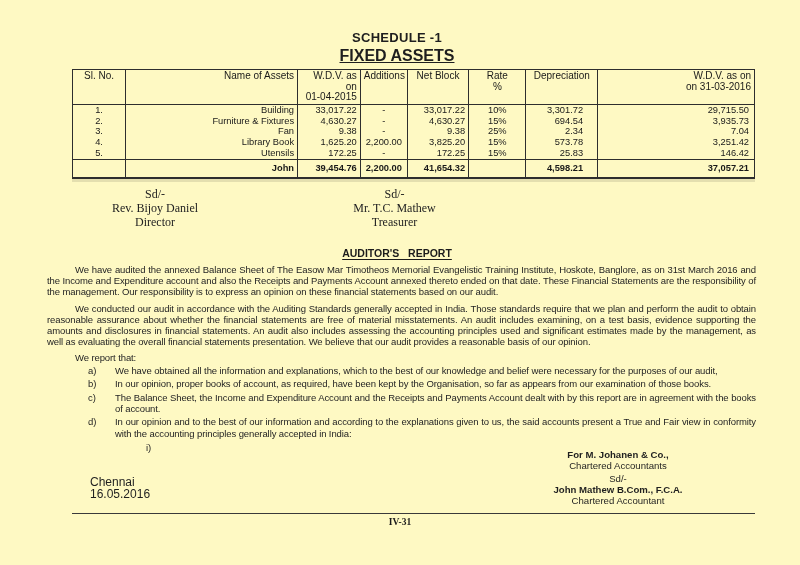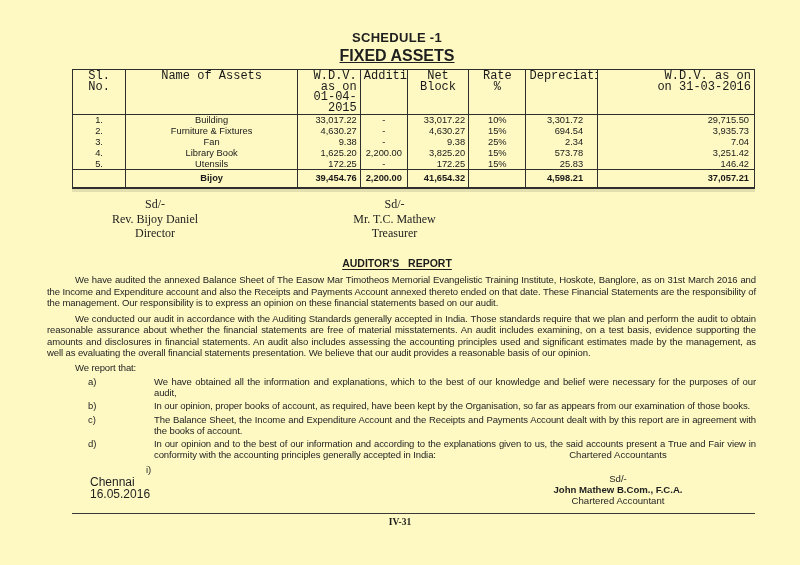--- a/index.html
+++ b/index.html
@@ -15,45 +15,45 @@
   table.assets{
     border-collapse:collapse;table-layout:fixed;margin:7px 0 0 72px;width:683px;
     font-size:9.3px;color:#191919;box-shadow:0 3px 0 rgba(0,0,0,.10);
   }
   .assets th,.assets td{
     border-left:1px solid #2e2e2e;border-right:1px solid #2e2e2e;
     padding:0 3px;font-weight:normal;overflow:hidden;white-space:nowrap;
   }
   .assets thead th{
     border-top:1px solid #2e2e2e;border-bottom:1px solid #2e2e2e;
-    white-space:pre-line;font-size:12px;line-height:10.6px;padding:1px 3px;vertical-align:top;font-family:Liberation Mono, monospace;
+    white-space:pre-line;font-size:10px;line-height:10.6px;padding:1px 3px;vertical-align:top;
   }
   .assets tbody td{height:10.8px;line-height:10.8px;}
   .assets .total-row td{
     border-top:1px solid #2e2e2e;border-bottom:2px solid #2e2e2e;
     font-weight:bold;padding-top:3px;padding-bottom:3px;height:11px;line-height:11px;
   }
-  .al-c{text-align:center;} .al-l{text-align:center;margin-top:37px;} .al-r{text-align:right;}
+  .al-c{text-align:center;} .al-l{text-align:right;margin-top:37px;} .al-r{text-align:right;}
   .pr-d{padding-right:14px !important;} .pr-w{padding-right:5px !important;}
   
   .sig-row{display:flex;margin-top:8px;font-family:"Liberation Serif",serif;font-size:12px;line-height:14.3px;color:#222;}
   .sig-block{text-align:center;}
   .sig-left{margin-left:95px;width:120px;}
   .sig-right{margin-left:112px;width:135px;}
   
   .report-heading{
     margin:17px 0 0 52px;width:690px;text-align:center;font-size:10.5px;font-weight:bold;
     text-decoration:underline;text-underline-offset:2px;line-height:12px;color:#1b1b1b;
   }
   .report-body{margin:0 44px 0 47px;font-size:9.5px;line-height:11.3px;letter-spacing:-.1px;color:#242424;}
   .para{margin-top:5px;text-align:justify;text-indent:28px;}
   .report-intro{margin-top:4px;margin-left:28px;}
   .list-item{display:flex;margin-top:2px;}
   .list-item .marker{flex:0 0 27px;margin-left:41px;}
-  .list-item .text{flex:1;text-align:justify;margin-left:39px;}
+  .list-item .text{flex:1;text-align:justify;}
   .list-item.sub{margin-top:3px;}
   .list-item.sub .marker{flex:0 0 24px;margin-left:99px;}
   
   .firm-block{position:absolute;top:449px;right:82px;width:200px;text-align:center;font-size:9.6px;line-height:11px;color:#1f1f1f;}
   .bold{font-weight:bold;}
   .closing-left{position:absolute;top:476px;left:90px;font-size:12px;line-height:12px;color:#1f1f1f;}
   .auditor-block{position:absolute;top:474px;right:82px;width:200px;text-align:center;font-size:9.6px;line-height:10.8px;color:#1f1f1f;}
   
   .footer-line{position:absolute;top:513px;left:72px;width:683px;height:1px;background:#3a3a3a;}
   .footer-page{position:absolute;top:517px;left:0;width:100%;text-align:center;font-family:"Liberation Serif",serif;font-weight:bold;font-size:9.5px;color:#1b1b1b;}
@@ -140,21 +140,21 @@
         <td class="al-l">Utensils</td>
         <td class="al-r">172.25</td>
         <td class="al-c">-</td>
         <td class="al-r">172.25</td>
         <td class="al-c">15%</td>
         <td class="al-r pr-d">25.83</td>
         <td class="al-r pr-w">146.42</td>
       </tr>
       <tr class="total-row">
         <td class="al-c"></td>
-        <td class="al-l">Bijoy</td>
+        <td class="al-l">John</td>
         <td class="al-r">39,454.76</td>
         <td class="al-c">2,200.00</td>
         <td class="al-r">41,654.32</td>
         <td class="al-c"></td>
         <td class="al-r pr-d">4,598.21</td>
         <td class="al-r pr-w">37,057.21</td>
       </tr>
     </tbody>
   </table>
 
@@ -194,20 +194,21 @@
       <span class="marker">d)</span>
       <span class="text">In our opinion and to the best of our information and according to the explanations given to us, the said accounts present a True and Fair view in conformity with the accounting principles generally accepted in India:</span>
     </div>
 
     <div class="list-item sub">
       <span class="marker">i)</span>
     </div>
   </div>
 
   <div class="firm-block">
+    <div class="bold">For M. Johanen &amp; Co.,</div>
     <div>Chartered Accountants</div>
   </div>
 
   <div class="closing-left">
     <div>Chennai</div>
     <div>16.05.2016</div>
   </div>
 
   <div class="auditor-block">
     <div>Sd/-</div>

